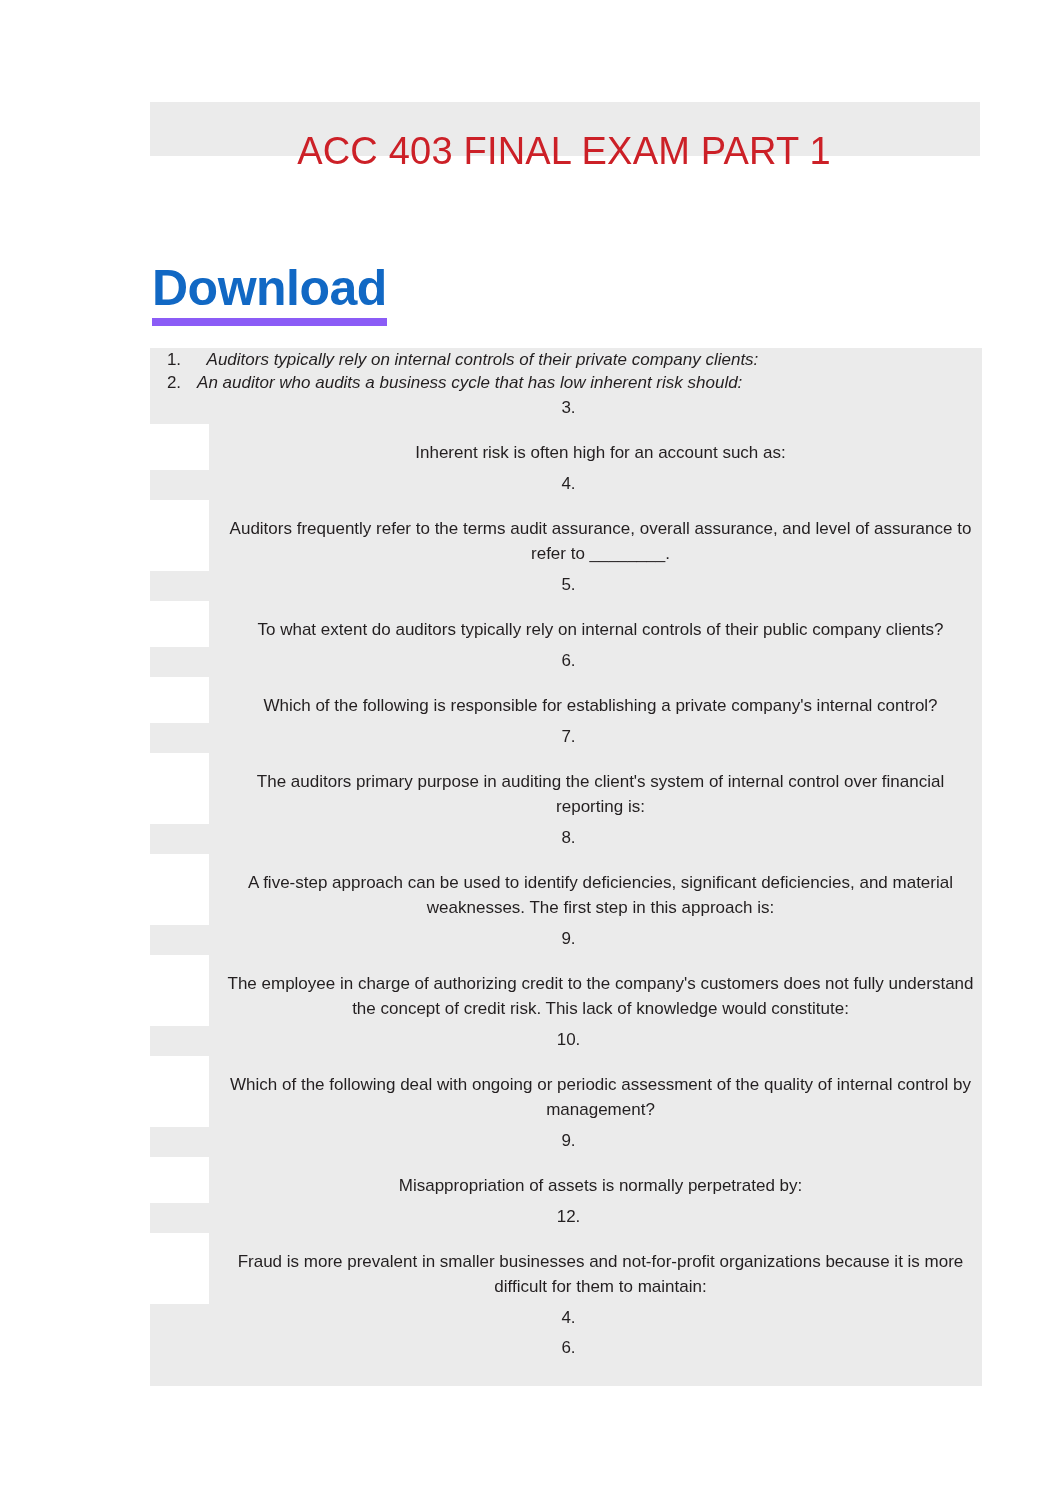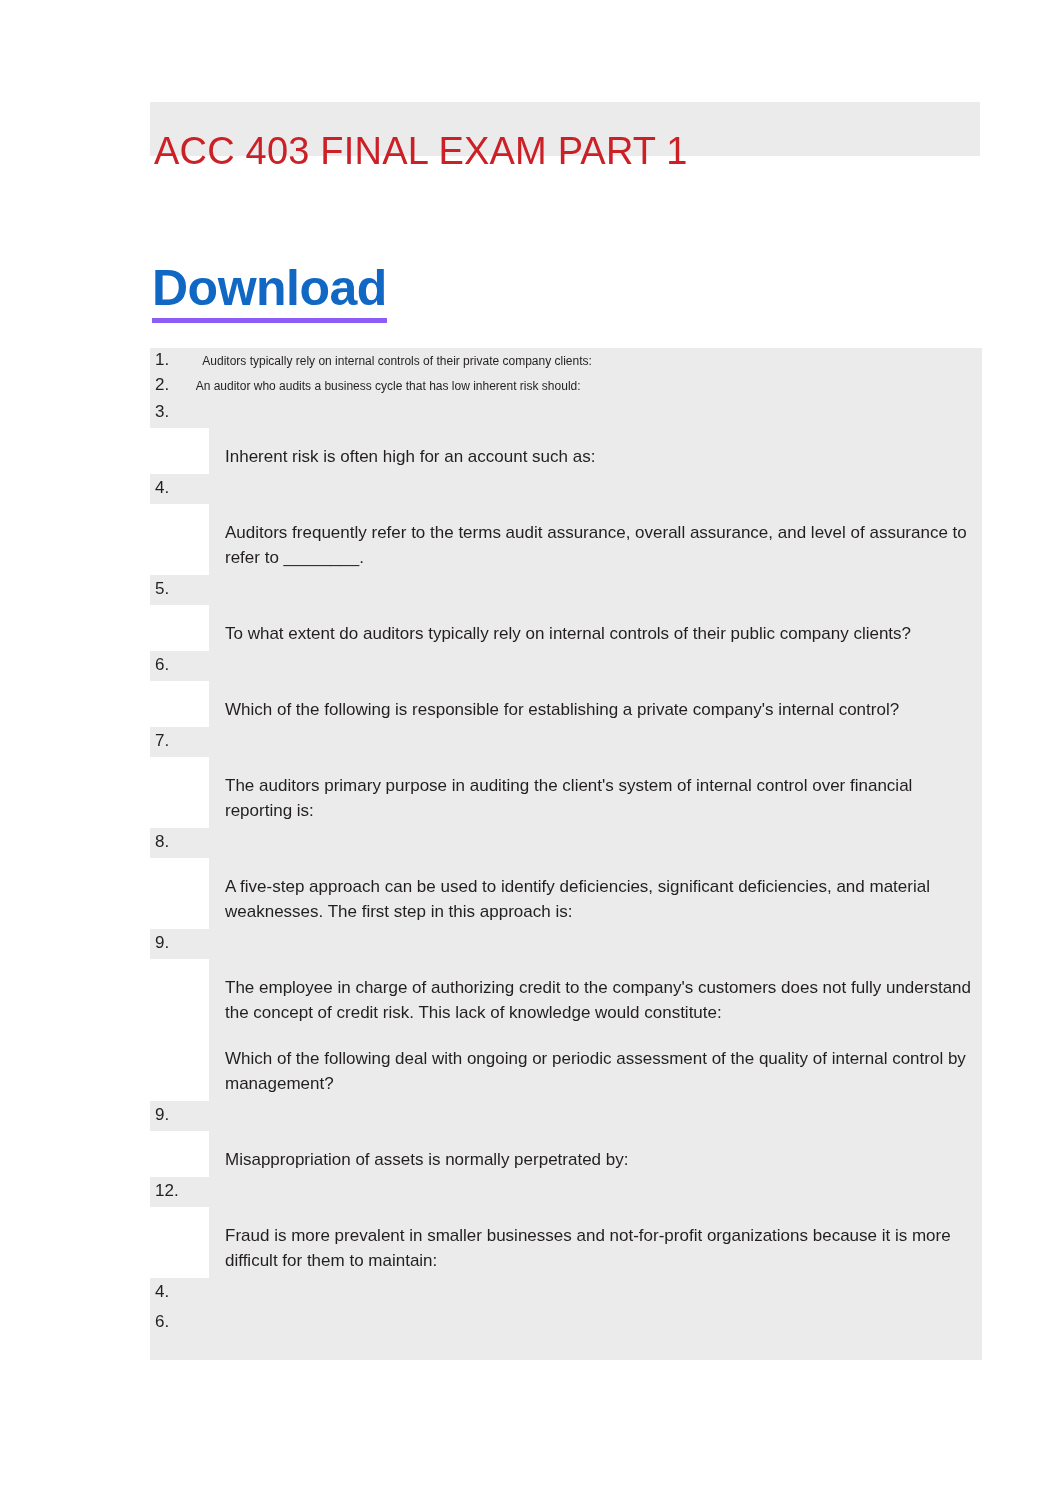--- a/index.html
+++ b/index.html
@@ -17,20 +17,21 @@
     overflow: hidden;
   }
 
   
   .page {
     position: absolute;
     top: 0; left: 0;
     width: 1058px;
     height: 1497px;
     background: #ffffff;
+    text-align: center;
   }
 
   
   .title-band {
     position: absolute;
     left: 150px;
     top: 102px;
     width: 830px;
     height: 54px;
     background: #ebebeb;
@@ -54,21 +55,21 @@
     left: 152px;
     top: 259px;
   }
   .download-link {
     display: inline-block;
     font-size: 50px;
     font-weight: bold;
     color: #1168c4;
     text-decoration: none;
     line-height: 58px;
-    border-bottom: 5px solid #8b5cf6;
+    border-bottom: 8px solid #8b5cf6;
     padding-bottom: 1px;
     letter-spacing: -0.5px;
   }
 
   
   .qlist {
     position: absolute;
     left: 150px;
     top: 348px;
     width: 832px;
@@ -82,23 +83,24 @@
     min-height: 23px;
     padding-left: 5px;
   }
   .row-inline .num {
     width: 38px;
     flex: 0 0 38px;
     font-size: 17px;
     line-height: 23px;
   }
   .row-inline .txt {
-    font-size: 12px;
+    font-size: 17px;
     line-height: 23px;
     white-space: pre;
+    font-style: italic;
   }
 
   
   .row-block { position: relative; }
 
   .numline {
     background: #ebebeb;
     height: 30px;
     padding-left: 5px;
     box-sizing: border-box;
@@ -204,20 +206,21 @@
       </div>
       <div class="row-block">
         <div class="numline"><span class="num">9.</span></div>
         <div class="bodywrap">
           <div class="bodyinner">
             <p>The employee in charge of authorizing credit to the company's customers does not fully understand the concept of credit risk. This lack of knowledge would constitute:</p>
           </div>
         </div>
       </div>
       <div class="row-block">
+        <div class="numline"><span class="num">10.</span></div>
         <div class="bodywrap">
           <div class="bodyinner">
             <p>Which of the following deal with ongoing or periodic assessment of the quality of internal control by management?</p>
           </div>
         </div>
       </div>
       <div class="row-block">
         <div class="numline"><span class="num">9.</span></div>
         <div class="bodywrap">
           <div class="bodyinner">

